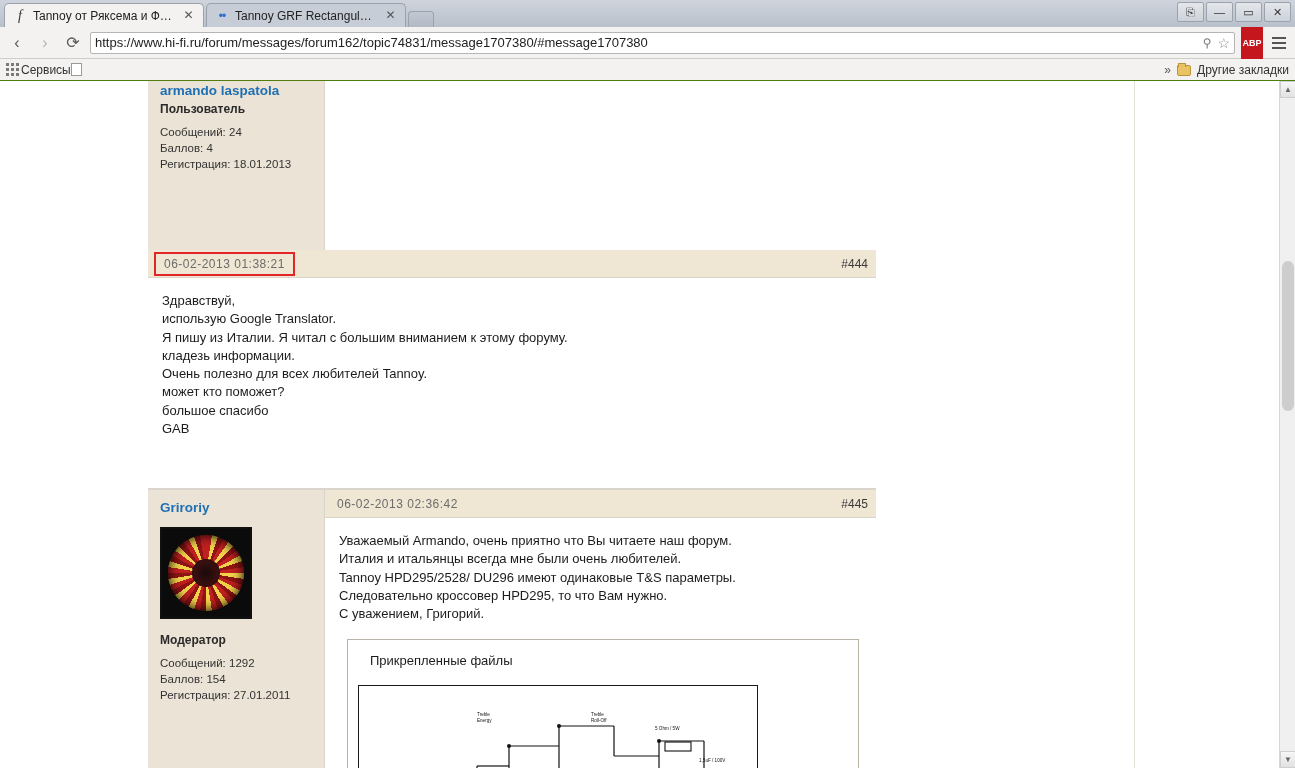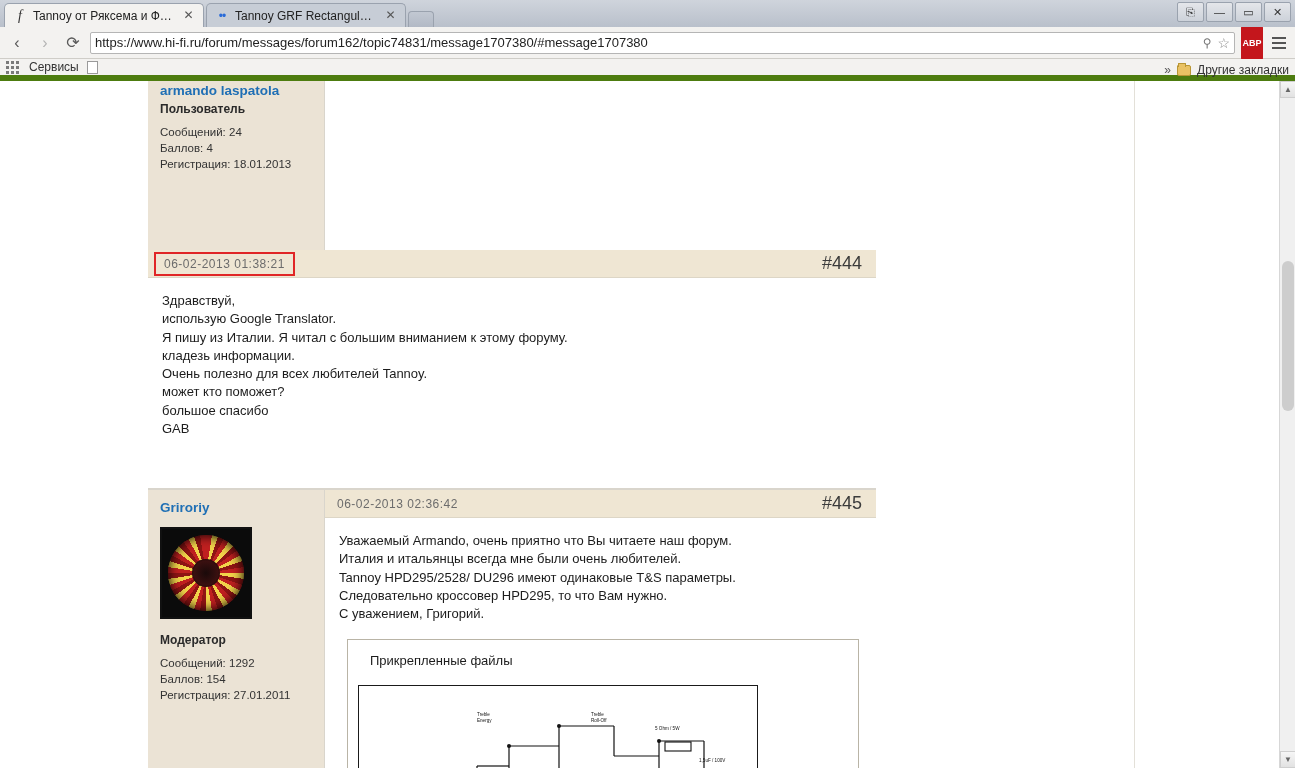--- a/index.html
+++ b/index.html
@@ -126,24 +126,23 @@
     display: flex; flex-direction: column; justify-content: center; gap: 3px;
     padding: 0 3px;
   }
   .menu-btn i { display: block; height: 2px; background: #555; }
 
   .bookmarks {
     height: 22px;
     background: #f3f2f0;
     display: flex; align-items: center;
     padding: 0 6px;
-    gap: 8px;
     font-size: 12px;
     color: #333;
-    border-bottom: 6px solid #4d7c0f;
+    border-bottom: 1px solid #4d7c0f;
     position: relative;
   }
   .apps-grid {
     display: grid;
     grid-template-columns: repeat(3, 3px);
     grid-gap: 2px;
     margin-right: 2px;
   }
   .apps-grid i { width: 3px; height: 3px; background: #7a7a7a; display:block; }
   .bm-item { display: flex; align-items: center; gap: 4px; }
@@ -280,33 +279,33 @@
     flex: 1 1 auto;
     background: #ffffff;
     display: flex; flex-direction: column;
   }
   .posthead {
     height: 28px;
     background: #efe6d3;
     border-bottom: 1px solid #ddd6c6;
     display: flex; align-items: center;
     justify-content: space-between;
-    padding: 0 14px 0 12px;
+    padding: 0 8px 0 12px;
     font-size: 12px;
     color: #6c6c6c;
   }
   .posthead .date { letter-spacing: 0.5px; }
   .posthead .date.highlight {
     border: 2px solid #e02626;
     padding: 3px 8px;
     margin-left: -6px;
     color: #6c6c6c;
     background: #efe6d3;
   }
-  .posthead .num { color: #3b3b3b; font-size: 18px; }
+  .posthead .num { color: #3b3b3b; font-size: 12px; }
   .postbody {
     padding: 14px 14px 16px 14px;
     font-size: 13px;
     color: #1c1c1c;
     line-height: 18.3px;
     flex: 1 1 auto;
     background: #fff;
   }
   .postbody p { margin: 0; }
 

